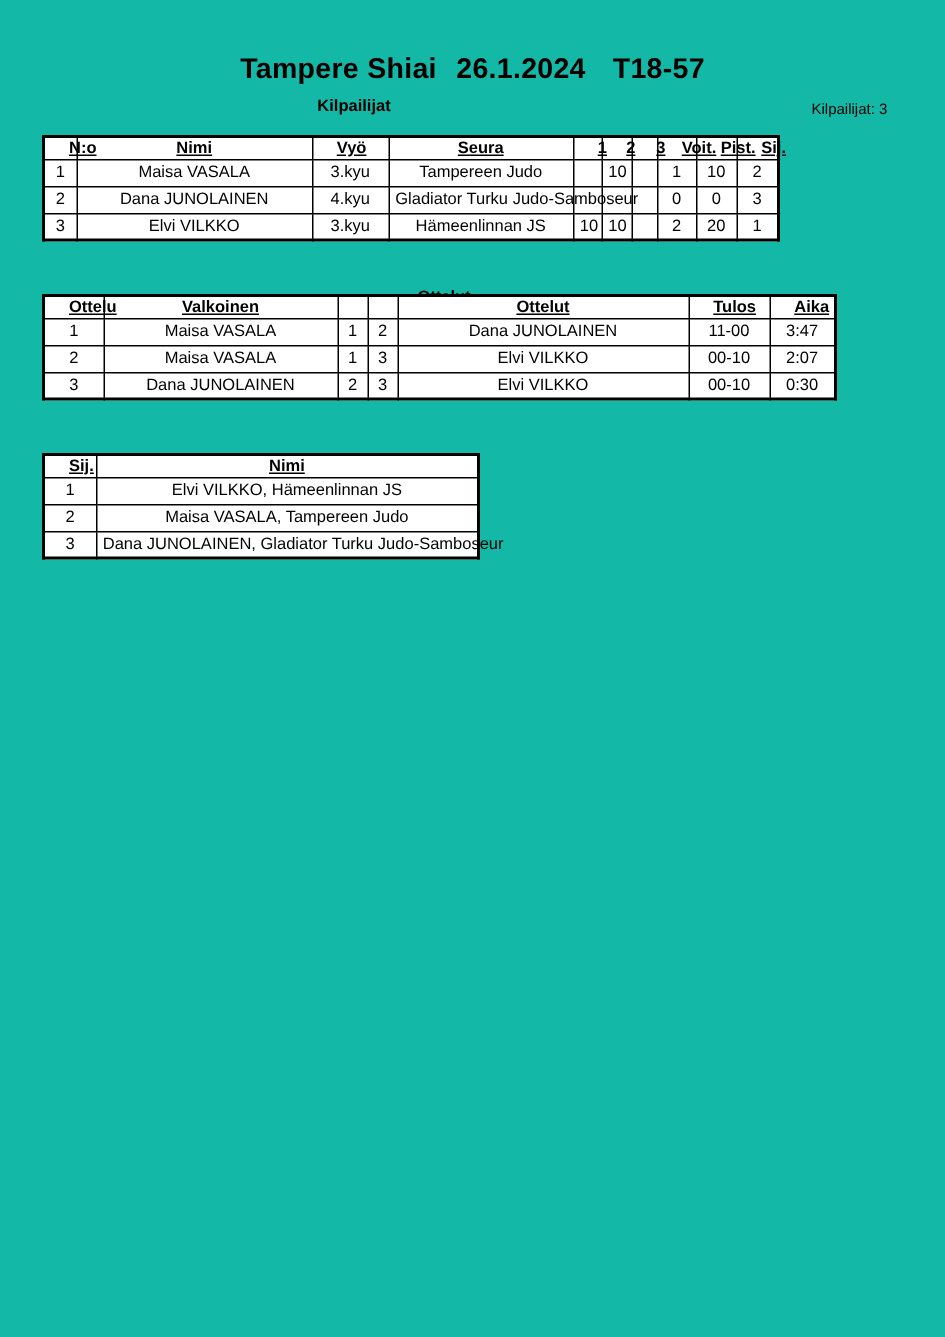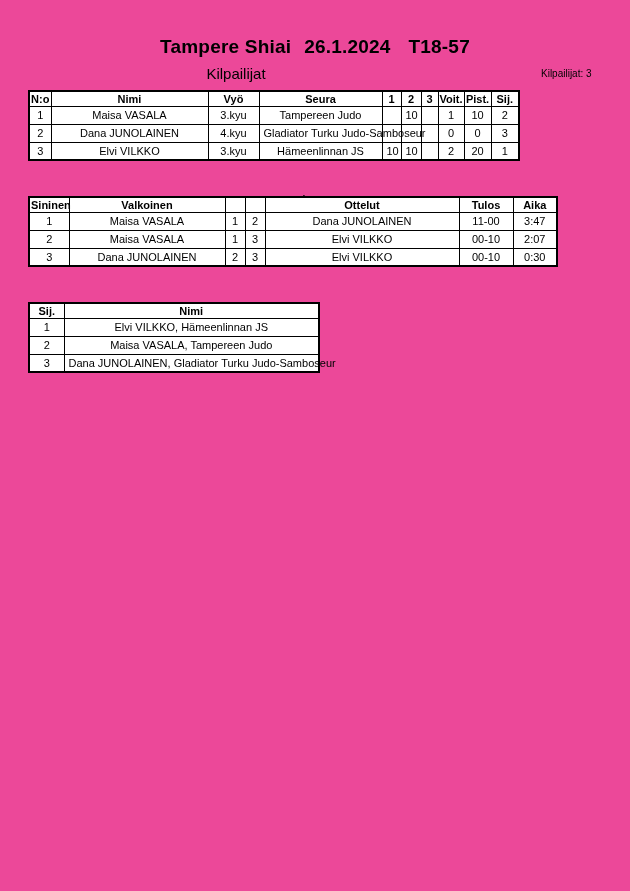--- a/index.html
+++ b/index.html
@@ -2,47 +2,47 @@
 <html><head>
 <meta charset="utf-8">
 <style>
   * { box-sizing: border-box; }
   html, body { margin: 0; padding: 0; }
   body {
     width: 630px; height: 891px;
     background: #ffffff; color: #000;
     font-family: "Liberation Sans", "DejaVu Sans", sans-serif;
   }
-  .page { position: relative; width: 630px; height: 891px; background: #ec4899; }
+  .page { position: relative; width: 630px; height: 891px; background: #14b8a6; }
 
   .title {
     position: absolute; top: 36px; left: 0; width: 100%;
     display: flex; justify-content: center; align-items: baseline; gap: 13px;
     font-size: 19px; font-weight: 700; letter-spacing: .2px;
   }
   .title .cat { margin-left: 5px; }
 
   .section-label {
     position: absolute; transform: translateX(-50%);
-    font-size: 15px; font-weight: 400; white-space: nowrap;
+    font-size: 11px; font-weight: 700; white-space: nowrap;
   }
   .count {
     position: absolute; left: 541px; top: 68px;
     font-size: 10px; white-space: nowrap;
   }
 
   table.tbl {
     position: absolute; border-collapse: collapse; table-layout: fixed;
     font-size: 11px; border: 2px solid #000; background: #fff;
   }
   .tbl th, .tbl td {
     border: 1px solid #000; white-space: nowrap; overflow: visible;
     padding: 0 4px; font-weight: 400; vertical-align: middle;
   }
-  .tbl th { font-weight: 700; text-align: center; height: 15px; padding: 0 1px; }
+  .tbl th { font-weight: 700; text-align: center; height: 15px; padding: 0 16px; text-decoration: underline; }
   .tbl td { height: 18px; }
   .c { text-align: center; }
   .l { text-align: center; }
   .thick-l { border-left: 2px solid #000; }
 </style>
 </head>
 <body>
 
 <div class="page">
 
@@ -129,21 +129,21 @@
       <col style="width:40px">
         <col style="width:156px">
         <col style="width:20px">
         <col style="width:20px">
       <col style="width:194px">
         <col style="width:54px">
         <col style="width:44px">
     </colgroup>
     <thead>
       <tr>
-        <th>Sininen</th>
+        <th>Ottelu</th>
         <th>Valkoinen</th>
         <th></th>
         <th></th>
         <th>Ottelut</th>
         <th>Tulos</th>
         <th>Aika</th>
       </tr>
     </thead>
     <tbody>
       <tr>

